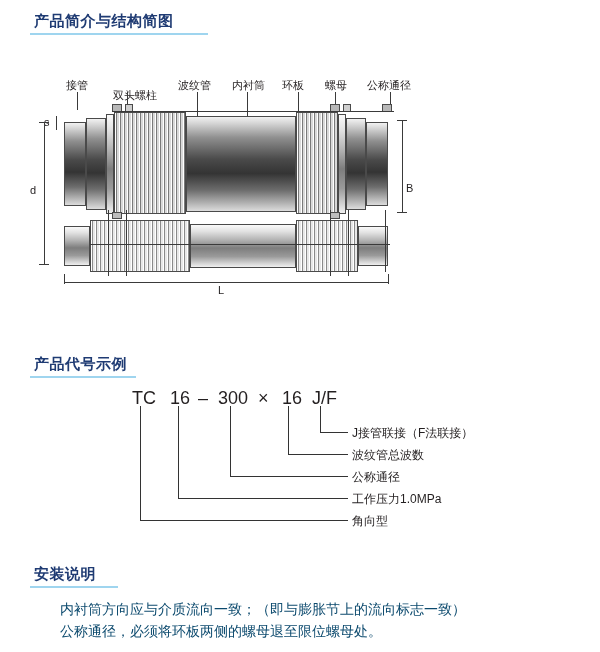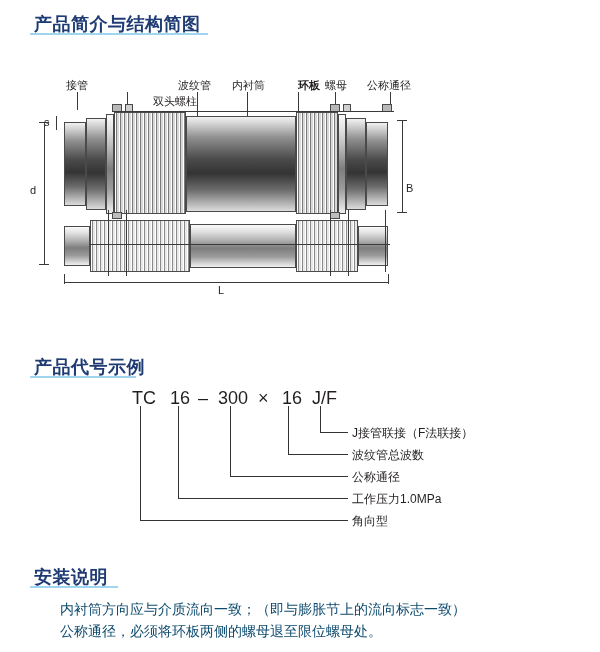--- a/index.html
+++ b/index.html
@@ -11,21 +11,21 @@
     width: 600px;
     height: 652px;
     position: relative;
     font-family: "Liberation Sans", sans-serif;
     color: #231f20;
     overflow: hidden;
   }
 
   .section-title {
     position: absolute;
-    font-size: 18px;
+    font-size: 15px;
     font-weight: bold;
     color: #1f3b73;
     letter-spacing: 0.5px;
     white-space: nowrap;
   }
   .title-underline {
     position: absolute;
     height: 2px;
     background: #9fd5ef;
   }
@@ -153,24 +153,24 @@
 </style>
 </head>
 <body>
 
 <div class="section-title" id="title1">产品简介与结构简图</div>
 <div class="title-underline" id="ul1"></div>
 
 <div id="drawing">
 
   <div class="callout-label" style="left:36px; top:18px;">接管</div>
-  <div class="callout-label" style="left:83px; top:34px;margin-left:40px;">双头螺柱</div>
+  <div class="callout-label" style="left:83px; top:28px;">双头螺柱</div>
   <div class="callout-label" style="left:148px; top:18px;">波纹管</div>
   <div class="callout-label" style="left:202px; top:18px;">内衬筒</div>
-  <div class="callout-label" style="left:268px; top:18px;font-weight:bold;">环板</div>
+  <div class="callout-label" style="left:252px; top:18px;">环板</div>
   <div class="callout-label" style="left:295px; top:18px;">螺母</div>
   <div class="callout-label" style="left:337px; top:18px;">公称通径</div>
 
   <div class="leader" style="left:47px;  top:32px; height:18px;"></div>
   <div class="leader" style="left:97px;  top:32px; height:14px;"></div>
   <div class="leader" style="left:167px; top:32px; height:24px;"></div>
   <div class="leader" style="left:217px; top:32px; height:38px;"></div>
   <div class="leader" style="left:268px; top:32px; height:22px;"></div>
   <div class="leader" style="left:305px; top:32px; height:14px;"></div>
   <div class="leader" style="left:360px; top:32px; height:14px;"></div>

